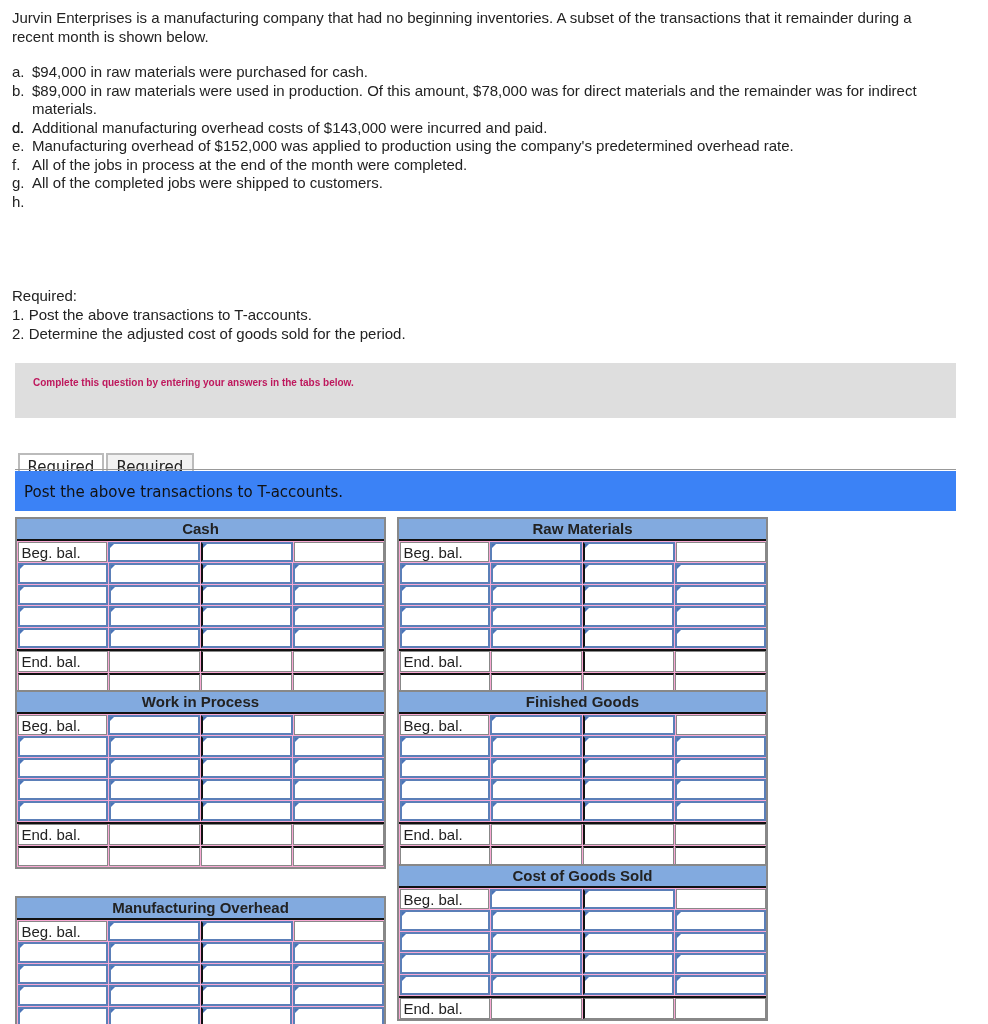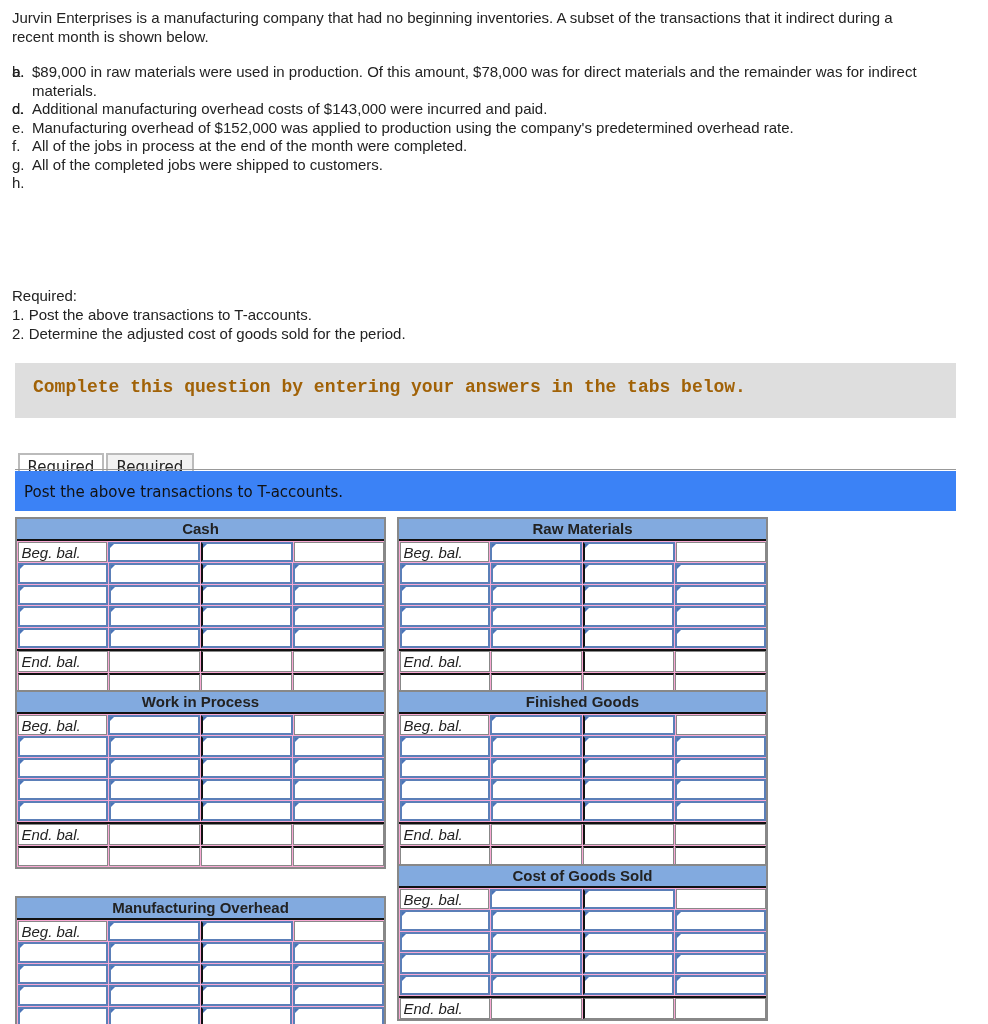--- a/index.html
+++ b/index.html
@@ -4,44 +4,44 @@
 <style>
   html, body { margin:0; padding:0; background:#fff; }
   body { width:988px; height:1024px; position:relative; overflow:hidden; font-family:"Liberation Sans", sans-serif; color:#222; }
   .intro { position:absolute; left:12px; top:8px; width:900px; font-size:15px; line-height:19px; }
   .items { position:absolute; left:12px; top:63px; width:960px; font-size:15px; line-height:18.5px; margin:0; padding:0; list-style:none; }
   .items li { position:relative; padding-left:20px; }
   .items li .lt { position:absolute; left:0; top:0; }
   .req { position:absolute; left:12px; top:286px; font-size:15px; line-height:19px; }
   .req .rh { font-weight:normal; }
   .banner { position:absolute; left:15px; top:363px; width:941px; height:55px; background:#dedede; }
-  .banner span { position:absolute; left:18px; top:14px; font-family:Liberation Mono, monospace; font-weight:bold; font-size:18px; color:#a16207; }
+  .banner span { position:absolute; left:18px; top:14px; font-family:Liberation Sans, sans-serif; font-weight:bold; font-size:10px; color:#be185d; }
   .tabs { position:absolute; left:18px; top:425px; height:46px; }
   .tab { position:absolute; top:0; height:44px; border:2px solid #bbb; border-bottom:none; background:#f2f2f2; font-family:"DejaVu Sans", sans-serif; font-size:15px; text-align:center; line-height:19px; padding-top:3px; box-sizing:border-box; cursor:pointer;margin-top:28px; }
   .tab.active { background:#fff; height:47px; }
   .tabline { position:absolute; left:15px; top:469px; width:941px; border-top:1px solid #999; }
   .instr { position:absolute; left:15px; top:471px; width:941px; height:40px; background:#3b82f6; }
   .instr span { position:absolute; left:9px; top:12px; font-family:"DejaVu Sans", sans-serif; font-size:15px; color:#111; }
   .tacct { position:absolute; width:367px; border:2px solid #888; background:#f9a8d4; }
   .tacct .hd { height:20px; background:#82aadf; text-align:center; font-weight:bold; font-size:15px; line-height:20px; color:#222; border-bottom:2px solid #111; }
-  .tacct .row { display:flex; height:21.5px;font-style:italic; }
+  .tacct .row { display:flex; height:21.5px; }
   .cell { flex:1; border:1px solid #888; margin:0.5px; box-sizing:border-box; position:relative; background:#fff; font-size:15px; line-height:19px; padding-left:3px; }
   .cell.inp { border:2px solid #5b7fb8; }
   .cell.inp::before { content:""; position:absolute; left:0; top:0; border-left:4px solid #4a74b8; border-bottom:4px solid transparent; }
   .cell.mid { border-left:2px solid #111; }
   .row.endrow { border-top:2px solid #111; }
   .row.lastrow .cell { border-top:2px solid #111; }
 </style>
 </head>
 <body>
 
-<div class="intro">Jurvin Enterprises is a manufacturing company that had no beginning inventories. A subset of the transactions that it indirect during a recent month is shown below.</div>
+<div class="intro">Jurvin Enterprises is a manufacturing company that had no beginning inventories. A subset of the transactions that it remainder during a recent month is shown below.</div>
 
 <ul class="items">
-  <li><span class="lt">a.</span></li>
+  <li><span class="lt">a.</span><span>$94,000 in raw materials were purchased for cash.</span></li>
   <li><span class="lt">b.</span><span>$89,000 in raw materials were used in production. Of this amount, $78,000 was for direct materials and the remainder was for indirect materials.</span></li>
   <li><span class="lt">c.</span></li>
   <li><span class="lt">d.</span><span>Additional manufacturing overhead costs of $143,000 were incurred and paid.</span></li>
   <li><span class="lt">e.</span><span>Manufacturing overhead of $152,000 was applied to production using the company's predetermined overhead rate.</span></li>
   <li><span class="lt">f.</span><span>All of the jobs in process at the end of the month were completed.</span></li>
   <li><span class="lt">g.</span><span>All of the completed jobs were shipped to customers.</span></li>
   <li><span class="lt">h.</span></li>
 </ul>
 
 <div class="req">

